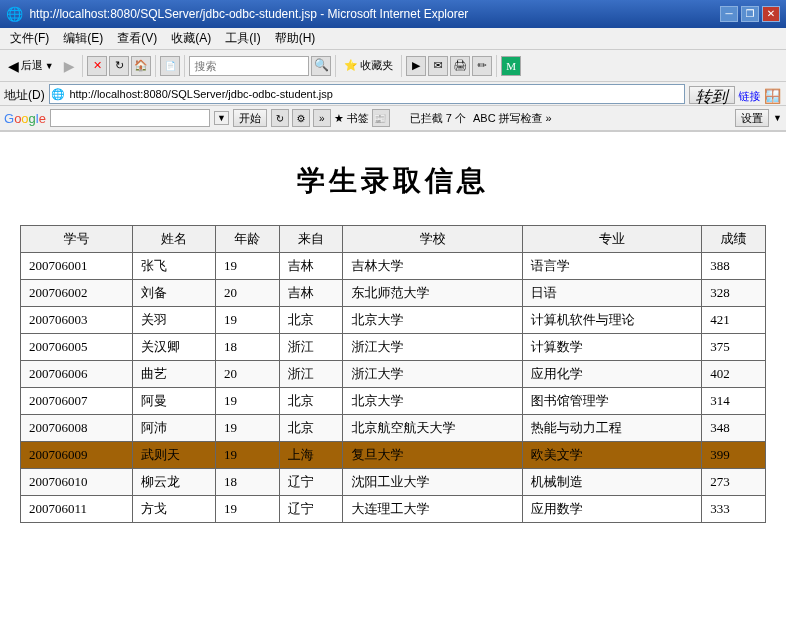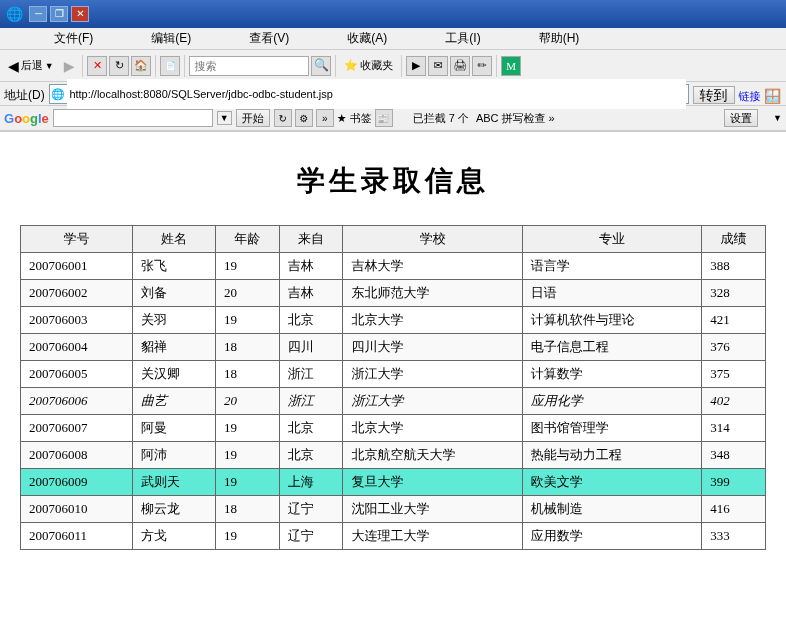--- a/index.html
+++ b/index.html
@@ -44,21 +44,20 @@
       align-items: center;
       padding: 0 4px;
       border-bottom: 1px solid #ccc;
       font-family: "SimSun", sans-serif;
       font-size: 12px;
       gap: 2px;
     }
     .menubar span {
       padding: 1px 6px;
       cursor: pointer;
-      margin-left: 44px;
     }
 
     
     .toolbar {
       background: #f0f0f0;
       height: 32px;
       display: flex;
       align-items: center;
       padding: 2px 4px;
       border-bottom: 1px solid #ccc;
@@ -97,75 +96,76 @@
       align-items: flex-end;
       padding: 1px 4px;
       border-bottom: 1px solid #ccc;
       font-size: 11px;
       font-family: "SimSun", sans-serif;
       gap: 4px;
     }
     .addr-label { font-size: 12px; }
     .addr-input {
       flex: 1;
-      height: 30px;
+      height: 15px;
       border: 1px solid #7f9db9;
       font-size: 11px;
       padding: 0 2px;
       background: white;
     }
     .addr-go {
       background: linear-gradient(to bottom, #f5f5f5, #e0e0e0);
       border: 1px solid #aaa;
       height: 18px;
       padding: 0 6px;
-      font-size: 14px;
-      cursor: pointer;
-      font-family: "SimSun", sans-serif;
+      font-size: 16px;
+      cursor: pointer;
+      font-family: "SimSun", sans-serif;
+      font-style: italic;
     }
     .addr-links {
       font-size: 11px;
       color: #00f;
       cursor: pointer;
     }
 
     
     .googlebar {
       background: #f0f0f0;
       height: 26px;
       display: flex;
       align-items: center;
       padding: 1px 4px;
       border-bottom: 2px solid #ccc;
       font-size: 11px;
       font-family: "Arial", sans-serif;
       gap: 4px;
     }
-    .google-logo { font-size: 13px; font-weight: bold; color: #4285f4; font-family: "Arial", sans-serif; }
+    .google-logo { font-size: 13px; font-weight: normal; color: #4285f4; font-family: "Arial", sans-serif; }
     .google-logo span.g-o { color: #ea4335; }
     .google-logo span.g-o2 { color: #fbbc04; }
     .google-logo span.g-g { color: #34a853; }
     .google-logo span.g-l { color: #4285f4; }
     .google-input {
       height: 18px;
       border: 1px solid #aaa;
       font-size: 11px;
       padding: 0 2px;
       width: 160px;
     }
     .g-btn {
       background: linear-gradient(to bottom, #f5f5f5, #e0e0e0);
       border: 1px solid #aaa;
       height: 18px;
       padding: 0 5px;
       font-size: 11px;
       cursor: pointer;
       font-family: "SimSun", sans-serif;
     }
-    .g-right { margin-left: auto; display: flex; align-items: center; gap: 15px; }
+    .g-right { margin-left: auto; display: flex; align-items: center; gap: 4px; }
 
     
     .content-area {
       background: white;
       display: flex;
       height: 594px;
       overflow: hidden;
     }
     .page-body {
       flex: 1;
@@ -226,20 +226,21 @@
       border-radius: 50%;
       display: flex; align-items: center; justify-content: center;
       font-size: 9px;
     }
   </style>
 </head>
 <body>
 
 <div class="window-titlebar">
   <span class="title-icon">🌐</span>
+  <span class="title-text">http://localhost:8080/SQLServer/jdbc-odbc-student.jsp - Microsoft Internet Explorer</span>
   <div class="window-controls">
     <span>─</span>
     <span>❐</span>
     <span class="close-btn">✕</span>
   </div>
 </div>
 
 <div class="menubar">
   <span>文件(F)</span>
   <span>编辑(E)</span>
@@ -353,39 +354,30 @@
           </tr>
           <tr style="background: rgb(255, 255, 255);">
             <td>200706003</td>
             <td>关羽</td>
             <td>19</td>
             <td>北京</td>
             <td>北京大学</td>
             <td>计算机软件与理论</td>
             <td>421</td>
           </tr>
-          <tr style="background: rgb(249, 249, 249);">
-            <td>200706004</td>
-            <td>貂禅</td>
-            <td>18</td>
-            <td>四川</td>
-            <td>四川大学</td>
-            <td>电子信息工程</td>
-            <td>376</td>
-          </tr>
           <tr style="background: rgb(255, 255, 255);">
             <td>200706005</td>
             <td>关汉卿</td>
             <td>18</td>
             <td>浙江</td>
             <td>浙江大学</td>
             <td>计算数学</td>
             <td>375</td>
           </tr>
-          <tr style="background: rgb(249, 249, 249); font-style: italic;">
+          <tr style="background: rgb(249, 249, 249);">
             <td>200706006</td>
             <td>曲艺</td>
             <td>20</td>
             <td>浙江</td>
             <td>浙江大学</td>
             <td>应用化学</td>
             <td>402</td>
           </tr>
           <tr style="background: rgb(255, 255, 255);">
             <td>200706007</td>
@@ -398,37 +390,37 @@
           </tr>
           <tr style="background: rgb(249, 249, 249);">
             <td>200706008</td>
             <td>阿沛</td>
             <td>19</td>
             <td>北京</td>
             <td>北京航空航天大学</td>
             <td>热能与动力工程</td>
             <td>348</td>
           </tr>
-          <tr style="background: #5eead4; padding-left: 27px;">
+          <tr style="background: #a16207; padding-left: 27px;">
             <td>200706009</td>
             <td>武则天</td>
             <td>19</td>
             <td>上海</td>
             <td>复旦大学</td>
             <td>欧美文学</td>
             <td>399</td>
           </tr>
           <tr style="background: rgb(249, 249, 249);">
             <td>200706010</td>
             <td>柳云龙</td>
             <td>18</td>
             <td>辽宁</td>
             <td>沈阳工业大学</td>
             <td>机械制造</td>
-            <td>416</td>
+            <td>273</td>
           </tr>
           <tr style="background: rgb(255, 255, 255);">
             <td>200706011</td>
             <td>方戈</td>
             <td>19</td>
             <td>辽宁</td>
             <td>大连理工大学</td>
             <td>应用数学</td>
             <td>333</td>
           </tr>

